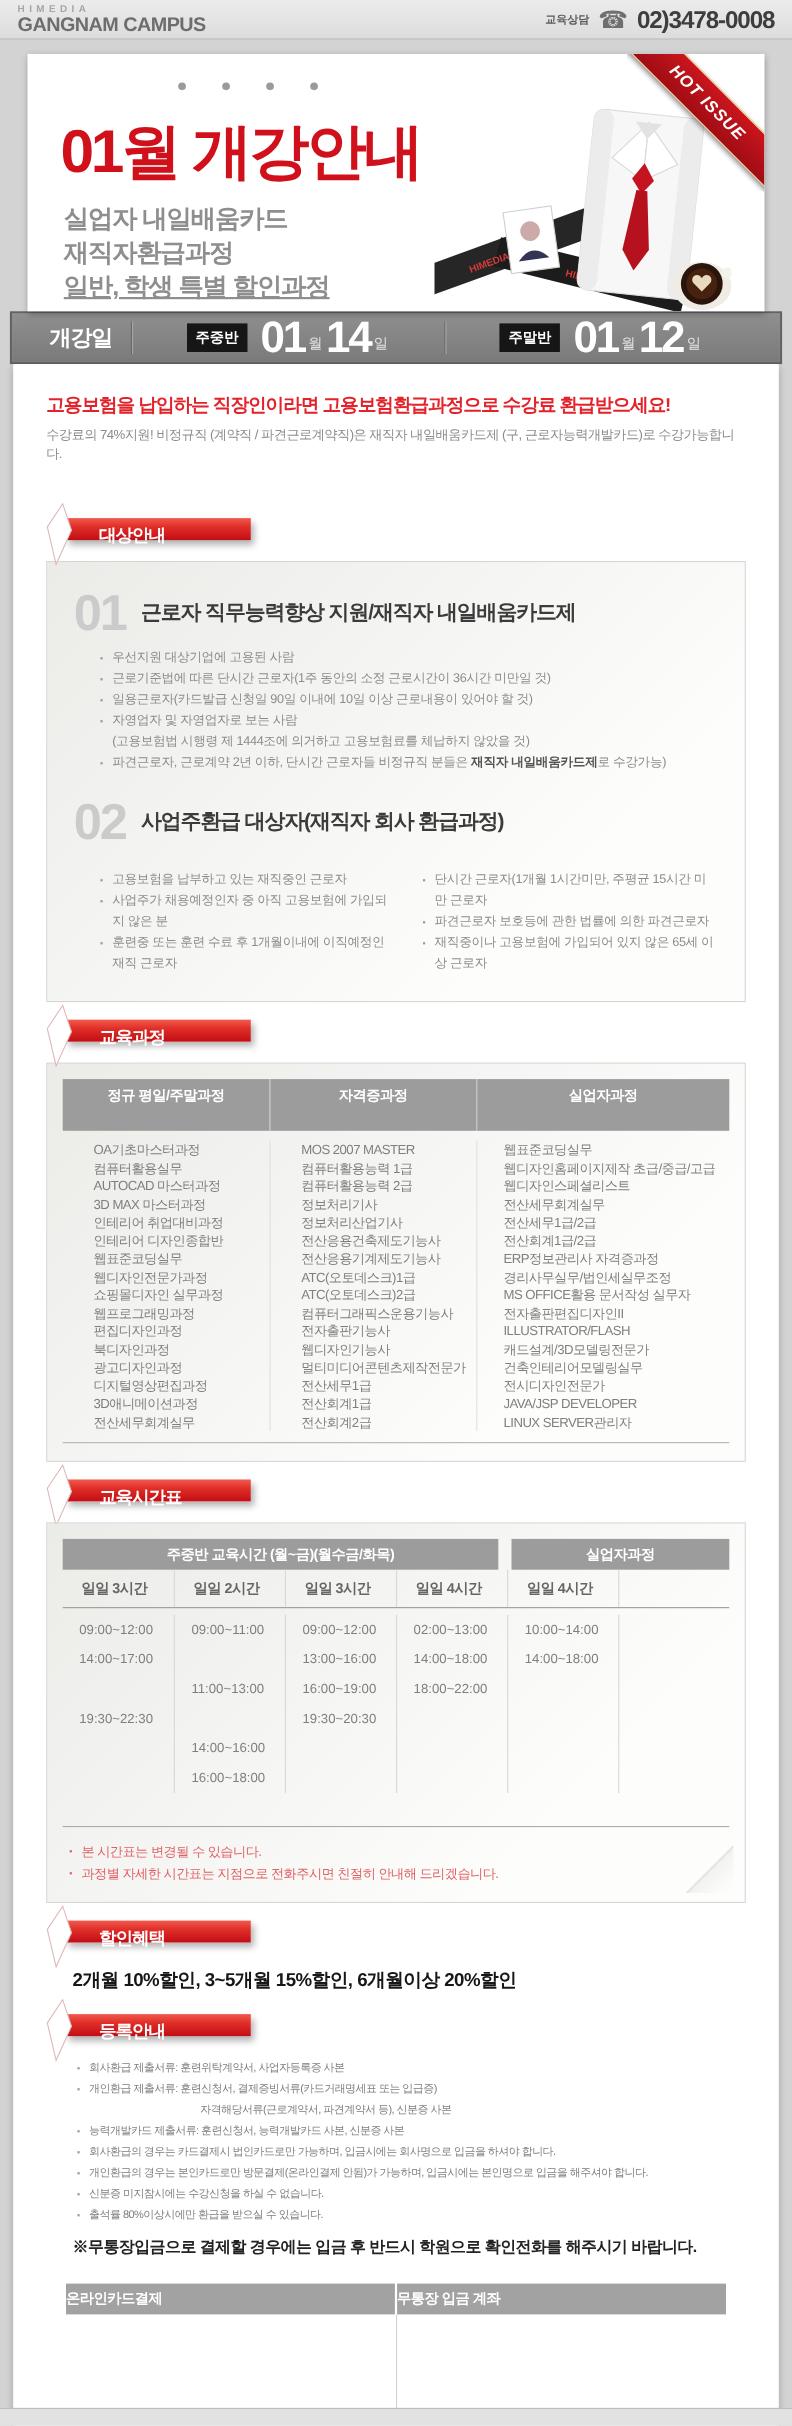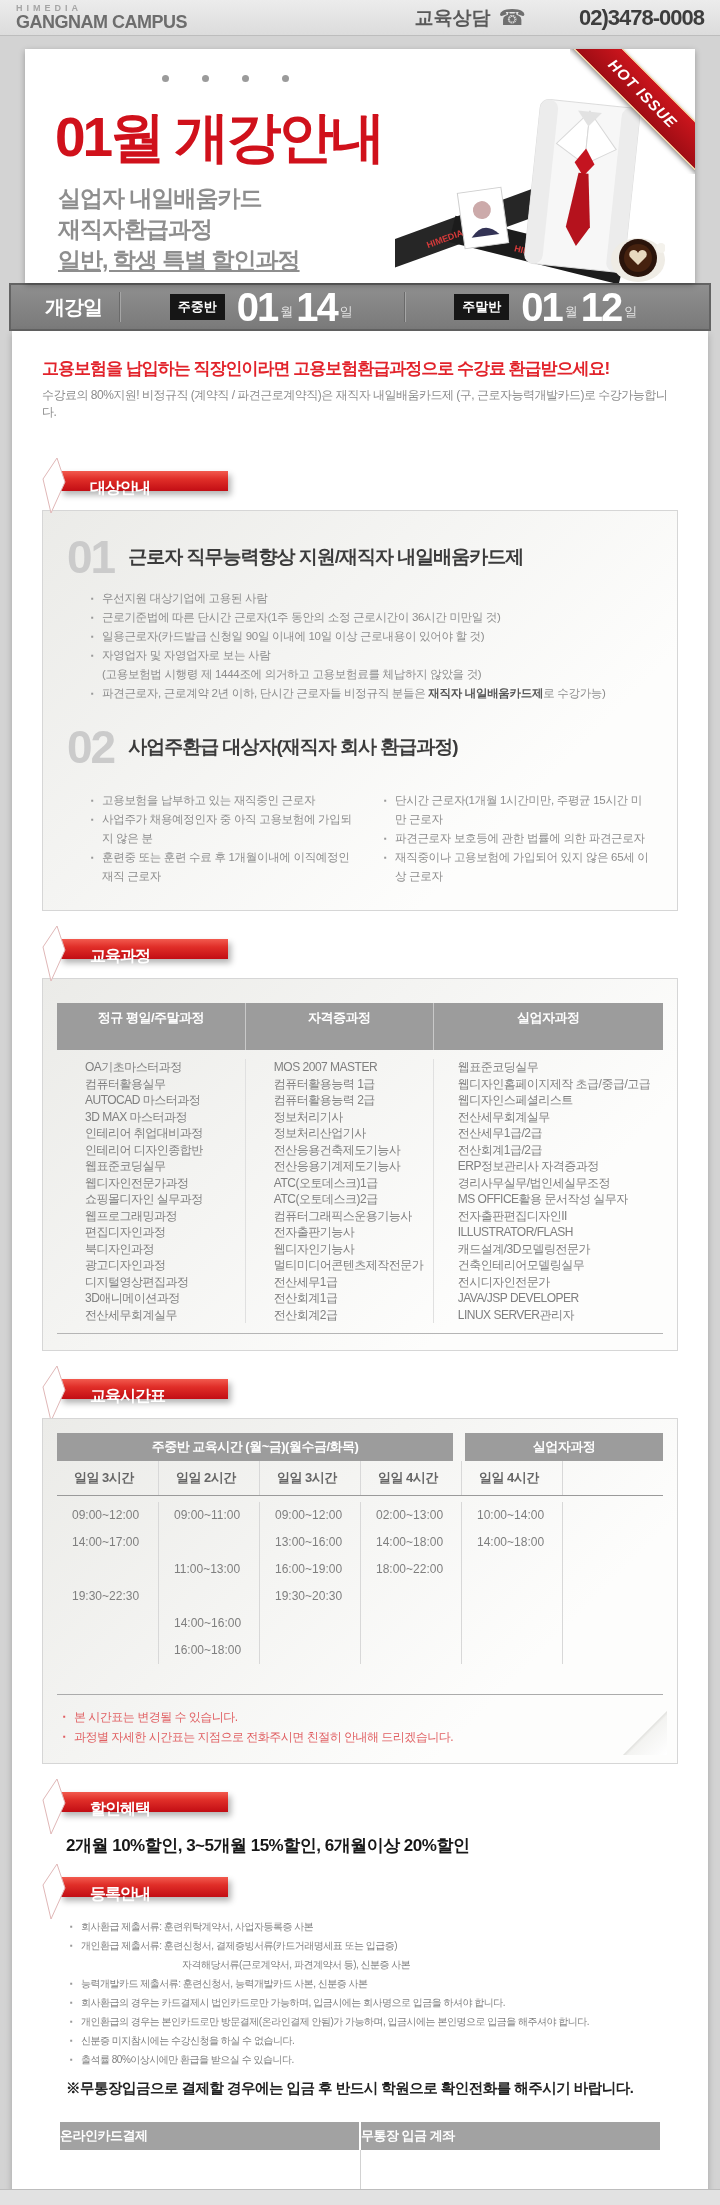--- a/index.html
+++ b/index.html
@@ -5,23 +5,23 @@
   * { margin:0; padding:0; box-sizing:border-box; }
   body { font-family:"Liberation Sans", sans-serif; background:#c9c9c9; }
   .page { position:relative; width:720px; height:2205px; margin:0 auto; background:#d3d3d3; overflow:hidden; }
 
   
   .hdr { height:36px; background:linear-gradient(180deg,#ececec,#dcdcdc); border-bottom:1px solid #bdbdbd;
          display:flex; align-items:center; justify-content:space-between; padding:0 16px; }
   .brand .b-top { display:block; font-size:9px; letter-spacing:4px; color:#a5a5a5; font-weight:bold; line-height:9px; }
   .brand .b-main { display:block; font-size:18px; letter-spacing:-0.5px; color:#6d6d6d; font-weight:bold; line-height:18px; }
   .hdr-right { display:flex; align-items:center; gap:8px; }
-  .consult { font-size:19px; font-weight:bold; color:#595959; }
+  .consult { font-size:10px; font-weight:bold; color:#595959; }
   .phone-ic { font-size:22px; color:#6f6f6f; line-height:22px; }
-  .phone-no { font-size:22px; font-weight:bold; color:#3d3d3d; letter-spacing:-1px;margin-left:45px; }
+  .phone-no { font-size:22px; font-weight:bold; color:#3d3d3d; letter-spacing:-1px; }
 
   
   .hero { position:relative; margin:13px 25px 0; height:234px; background:#fff;
           box-shadow:0 2px 6px rgba(0,0,0,.28); overflow:hidden;padding-left:34px; }
   .dots { position:absolute; top:26px; left:137px; display:flex; gap:33px; }
   .dot { width:7px; height:7px; border-radius:50%; background:#9b9b9b; }
   .hero-title { position:absolute; top:52px; left:30px; font-size:55px; font-weight:bold; letter-spacing:-3px; color:#d0111b; }
   .hero-subs { position:absolute; top:134px; left:33px; }
   .hero-subs div { font-size:23px; font-weight:bold; letter-spacing:-1px; color:#8e8e8e; line-height:31px; }
   .hero-subs .u { text-decoration:underline; }
@@ -48,21 +48,21 @@
   .notice { padding-top:25px; }
   .notice h2 { font-size:17px; font-weight:bold; letter-spacing:-1px; color:#e2232b; }
   .notice p { margin-top:7px; font-size:12px; color:#8b8b8b; letter-spacing:-0.5px; }
 
   
   .ribbon { position:relative; display:inline-block; height:20px; line-height:34px; min-width:168px;
             margin-left:18px; padding:0 24px 0 30px; color:#fff; font-size:16px; font-weight:bold; letter-spacing:-1px;
             background:linear-gradient(180deg,#f25a4e 0%,#e02e28 40%,#c20d14 100%);
             box-shadow:3px 4px 6px rgba(0,0,0,.30); }
   .ribbon svg.spike { position:absolute; left:-20px; top:-14px; }
-  .mt-lg { margin-top:50px; } .mt-md { margin-top:28px; } .mt-sm { margin-top:20px; }
+  .mt-lg { margin-top:50px; } .mt-md { margin-top:16px; } .mt-sm { margin-top:20px; }
 
   .card { margin-top:13px; border:1px solid #d6d6d6;
           background:linear-gradient(135deg,#ececе9,#ececE9 0%, #fdfdfc 70%);
           background:linear-gradient(135deg,#ebebe8 0%,#fdfdfc 75%); }
 
   
   .tgt { padding:20px 24px 24px; }
   .sec-head { display:flex; align-items:center; gap:14px; margin-top:6px; }
   .sec-no { font-size:46px; font-weight:bold; color:#cbcbcb; line-height:40px; letter-spacing:-2px; }
   .sec-title { font-size:19px; font-weight:bold; color:#3b3b3b; letter-spacing:-1px; }
@@ -72,21 +72,21 @@
   ul.blist li.nodot::before { content:""; }
   ul.blist li b { color:#555; }
   .two-col { display:flex; margin-top:12px; }
   .two-col ul { flex:1; margin-left:24px; }
   .s2-gap { margin-top:24px; }
 
   
   .ctab { margin:14px 14px 16px; }
   .ct-head { display:grid; grid-template-columns:31% 31% 38%; }
   .ct-head span { background:#9c9c9c; border-left:1px solid #c9c9c9; color:#fff; font-size:13px; font-weight:bold;
-                  height:47px; line-height:29px; text-align:center; letter-spacing:-0.5px;margin-top:10px; }
+                  height:47px; line-height:29px; text-align:center; letter-spacing:-0.5px; }
   .ct-head span:first-child { border-left:none; }
   .ct-body { padding:9px 0 10px; border-bottom:1px solid #b5b5b5; }
   .ct-row { display:grid; grid-template-columns:31% 31% 38%; }
   .ct-row span { font-size:12px; color:#7f7f7f; line-height:16.5px; letter-spacing:-0.5px; padding-left:28px; white-space:nowrap; overflow:hidden; }
   .ct-row span + span { border-left:1px solid #e0e0e0; }
   .ct-row span:last-child { padding-left:24px; }
 
   
   .ttab { margin:14px 14px 6px; }
   .tt-span-head { display:grid; grid-template-columns:4fr 2fr; gap:12px; }
@@ -206,21 +206,21 @@
       <span class="od-unit">월</span>
       <span class="od-num">12</span>
       <span class="od-unit">일</span>
     </div>
   </div>
 
   <div class="sheet">
 
     <div class="notice">
       <h2>고용보험을 납입하는 직장인이라면 고용보험환급과정으로 수강료 환급받으세요!</h2>
-      <p>수강료의 80%지원! 비정규직 (계약직 / 파견근로계약직)은 재직자 내일배움카드제 (구, 근로자능력개발카드)로 수강가능합니다.</p>
+      <p>수강료의 74%지원! 비정규직 (계약직 / 파견근로계약직)은 재직자 내일배움카드제 (구, 근로자능력개발카드)로 수강가능합니다.</p>
     </div>
 
     
     <div class="ribbon mt-lg">
       <svg class="spike" width="34" height="58">
         <polygon points="17,1 25,25 11,56 3,22" fill="#ffffff" stroke="#e0b7b7" stroke-width="1"></polygon>
       </svg>
       <span>대상안내</span>
     </div>
     <div class="card tgt">

